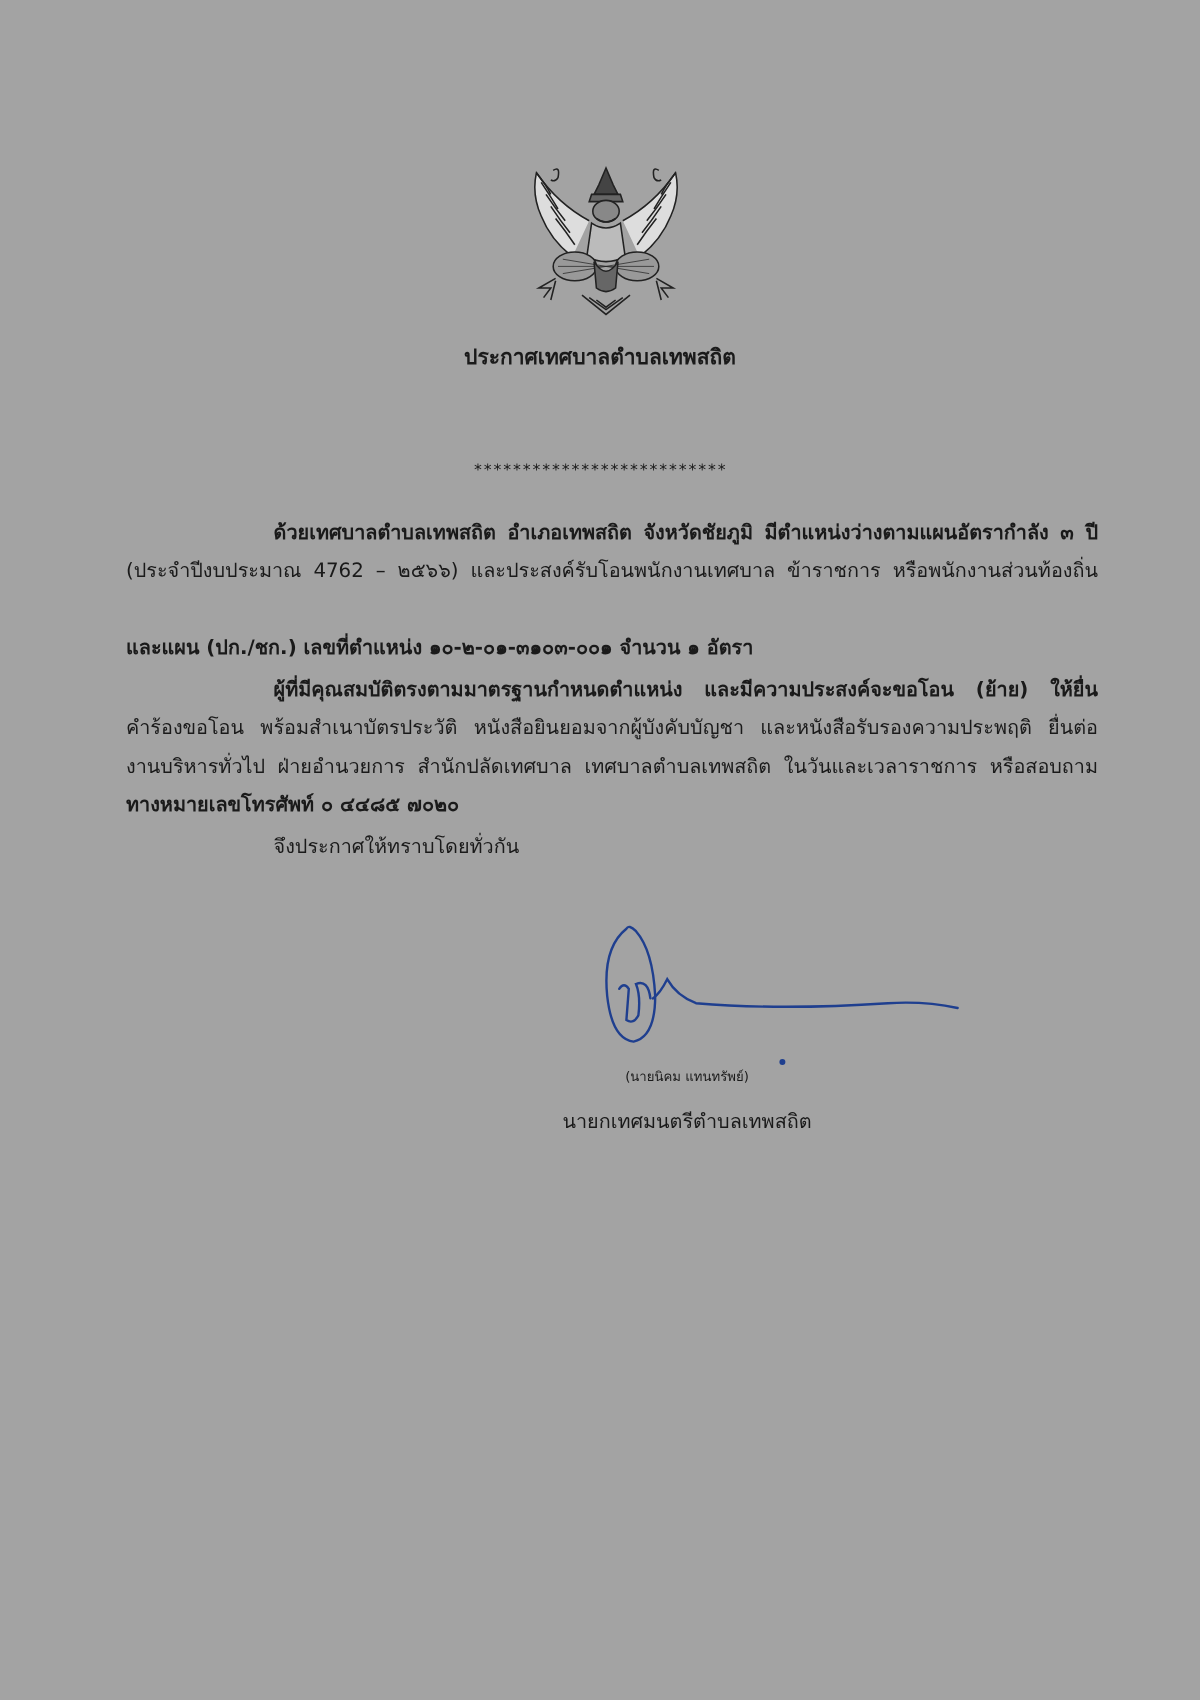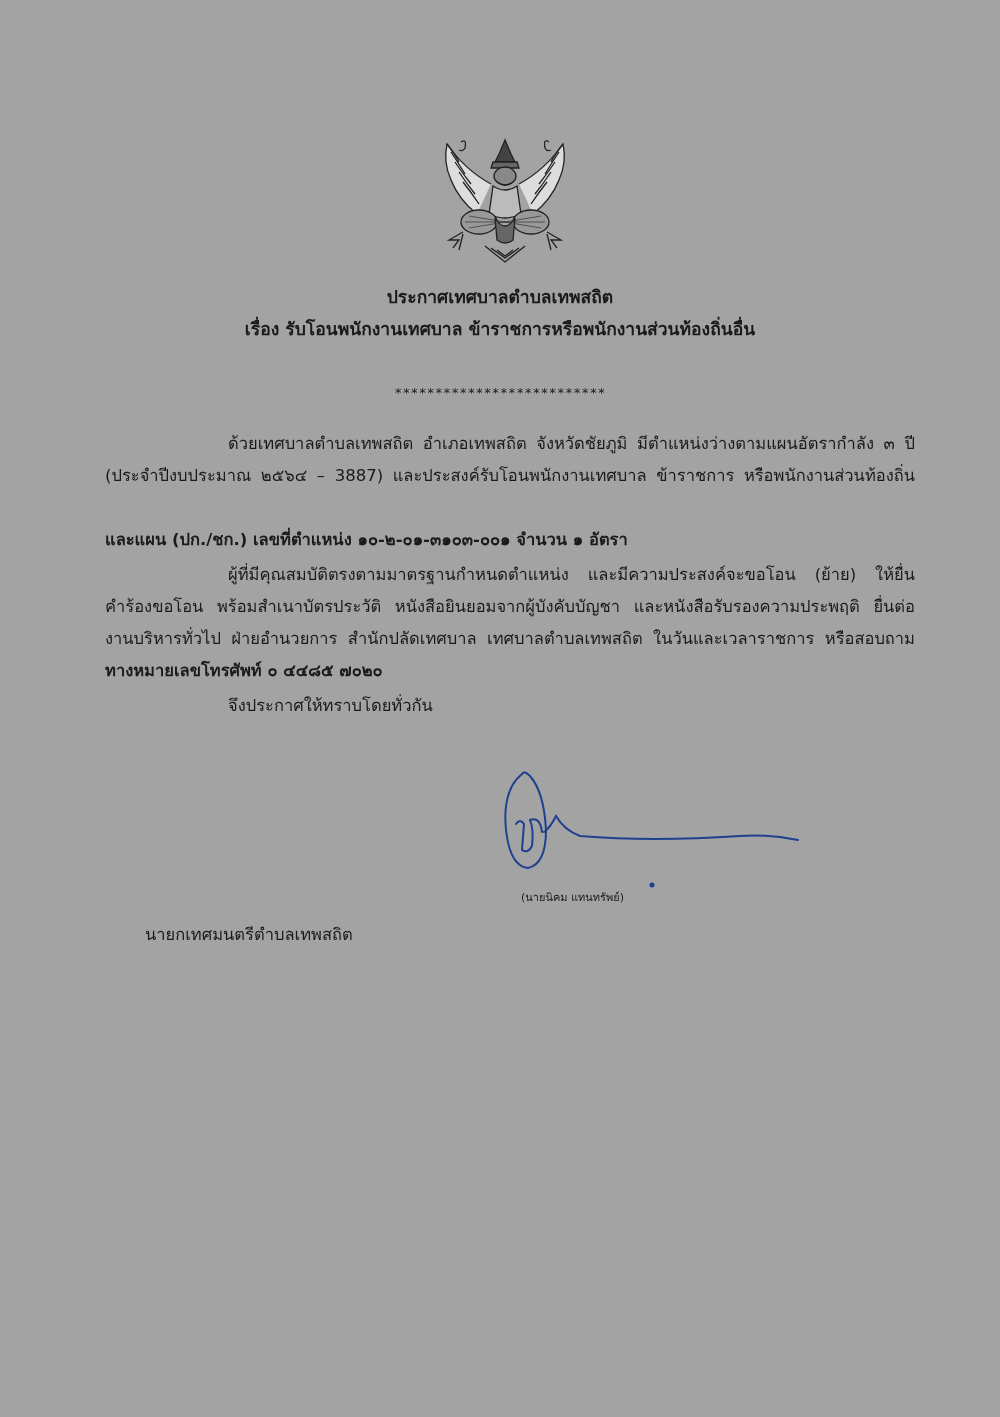--- a/index.html
+++ b/index.html
@@ -14,27 +14,27 @@
     .page { position: absolute; left: 0; top: 0; width: 1000px; height: 1417px; background: #a3a3a3; padding-left: 40px; }
     .emblem { position: absolute; left: 425px; top: 122px; width: 160px; height: 148px; }
     .title-block { position: absolute; left: 0; width: 1000px; text-align: center; font-weight: bold; font-size: 17.5px; }
     .title-1 { top: 283px; }
     .title-2 { top: 315px; }
     .title-3 { top: 351px; }
     .stars { position: absolute; left: 0; width: 1000px; top: 385px; text-align: center; font-size: 13px; letter-spacing: 0.3px; font-family: "DejaVu Sans Mono", monospace; }
     .line { position: absolute; font-size: 16.5px; white-space: nowrap; }
     .ln { left: 105px; width: 810px; text-align: justify; text-align-last: justify; }
     .ln.last { text-align-last: left; font-weight: bold; }
-    .ind { left: 228px; width: 687px; text-align: justify; text-align-last: justify; }
+    .ind { left: 228px; width: 687px; text-align: justify; text-align-last: justify; font-weight: bold; }
     .closing { left: 228px; }
     .dateline { left: 345px; }
     .date-day { color: #1f3f8f; font-family: "DejaVu Serif", serif; font-size: 22px; font-style: italic; padding: 0 14px; }
     .signature { position: absolute; left: 500px; top: 770px; width: 320px; height: 130px; }
     .sign-name { position: absolute; left: 0; width: 1000px; text-align: center; top: 888px; font-size: 11px; padding-left: 145px; box-sizing: border-box; }
-    .sign-title { position: absolute; left: 0; width: 1000px; top: 921px; font-size: 16.5px; padding-left: 145px; box-sizing: border-box; }
+    .sign-title { position: absolute; left: 0; width: 1000px; text-align: center; top: 921px; font-size: 16.5px; padding-left: 145px; box-sizing: border-box; }
   </style>
 </head>
 <body>
 
 <div class="page">
 
   <svg class="emblem" viewBox="0 0 160 148" xmlns="http://www.w3.org/2000/svg">
     <g fill="none" stroke="#222" stroke-width="1.3">
 
       <path d="M80 18 L74 32 L70 40 L90 40 L86 32 Z" fill="#444"></path>
@@ -60,25 +60,24 @@
       <path d="M70 96 Q80 112 90 96 L88 118 Q80 124 72 118 Z" fill="#666"></path>
 
       <path d="M38 110 L24 118 L34 118 L28 126 M38 112 L34 128"></path>
       <path d="M122 110 L136 118 L126 118 L132 126 M122 112 L126 128"></path>
 
       <path d="M60 124 L80 140 L100 124 M66 126 L80 136 L94 126 M72 128 L80 134 L88 128"></path>
     </g>
   </svg>
 
   <div class="title-block title-1">ประกาศเทศบาลตำบลเทพสถิต</div>
-  <div class="title-block title-2">เรื่อง รับโอนพนักงานเทศบาล ข้าราชการหรือพนักงานส่วนท้องถิ่นอื่น</div>
   <div class="stars">**************************</div>
 
   <div class="line ind" style="top:430px;">ด้วยเทศบาลตำบลเทพสถิต อำเภอเทพสถิต จังหวัดชัยภูมิ มีตำแหน่งว่างตามแผนอัตรากำลัง ๓ ปี</div>
-  <div class="line ln" style="top:462px;">(ประจำปีงบประมาณ  ๒๕๖๔ – 3887) และประสงค์รับโอนพนักงานเทศบาล ข้าราชการ หรือพนักงานส่วนท้องถิ่น</div>
+  <div class="line ln" style="top:462px;">(ประจำปีงบประมาณ  4762 – ๒๕๖๖) และประสงค์รับโอนพนักงานเทศบาล ข้าราชการ หรือพนักงานส่วนท้องถิ่น</div>
   <div class="line ln last" style="top:526px;">และแผน  (ปก./ชก.) เลขที่ตำแหน่ง ๑๐-๒-๐๑-๓๑๐๓-๐๐๑ จำนวน  ๑ อัตรา</div>
 
   <div class="line ind" style="top:561px;">ผู้ที่มีคุณสมบัติตรงตามมาตรฐานกำหนดตำแหน่ง และมีความประสงค์จะขอโอน (ย้าย)  ให้ยื่น</div>
   <div class="line ln" style="top:593px;">คำร้องขอโอน พร้อมสำเนาบัตรประวัติ หนังสือยินยอมจากผู้บังคับบัญชา และหนังสือรับรองความประพฤติ ยื่นต่อ</div>
   <div class="line ln" style="top:625px;">งานบริหารทั่วไป ฝ่ายอำนวยการ สำนักปลัดเทศบาล เทศบาลตำบลเทพสถิต ในวันและเวลาราชการ หรือสอบถาม</div>
   <div class="line ln last" style="top:657px;">ทางหมายเลขโทรศัพท์  ๐ ๔๔๘๕ ๗๐๒๐</div>
 
   <div class="line closing" style="top:692px;">จึงประกาศให้ทราบโดยทั่วกัน</div>
 
 

